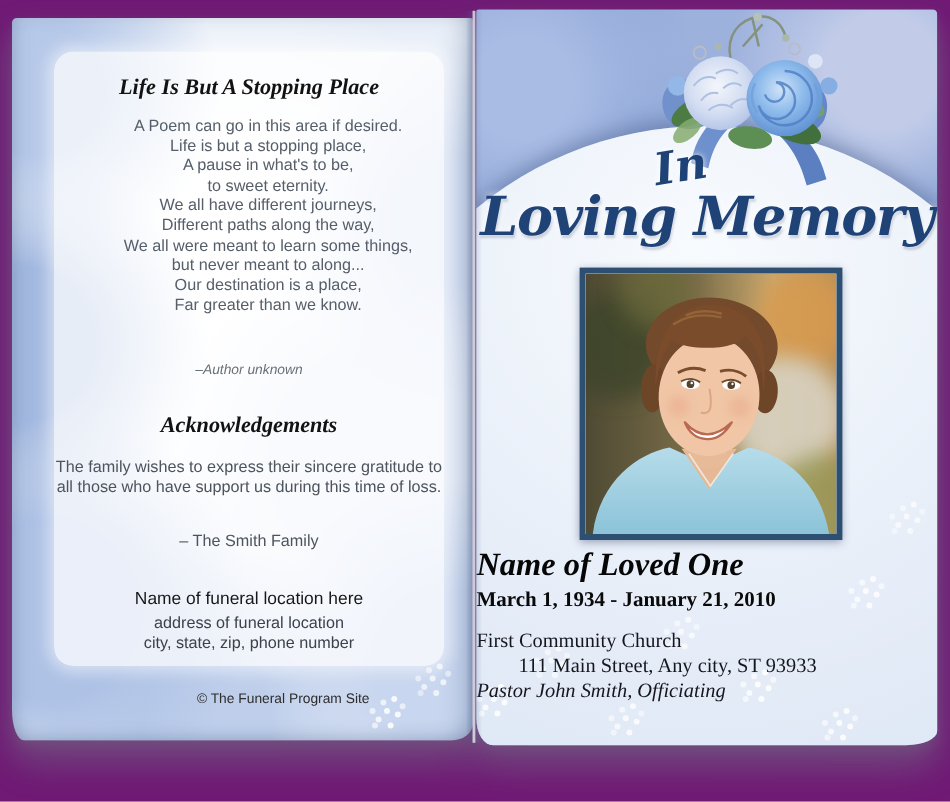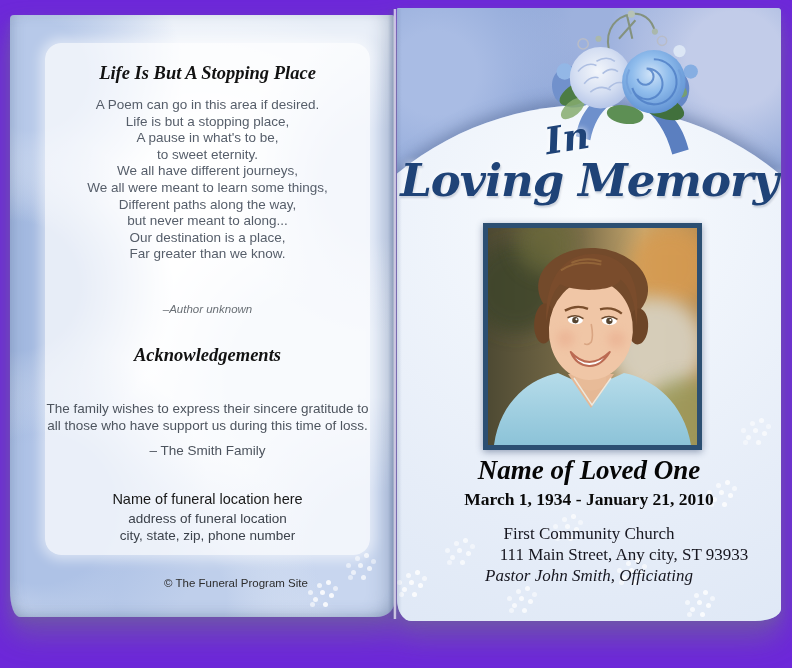--- a/index.html
+++ b/index.html
@@ -1,18 +1,18 @@
 <!DOCTYPE html>
 <html><head>
 <meta charset="utf-8">
 <style>
   html,body{margin:0;padding:0;}
   body{width:792px;height:668px;background:#ffffff;overflow:hidden;
        font-family:"Liberation Sans",sans-serif;}
-  .stage{position:relative;width:792px;height:668px;background:#6d28d9;}
+  .stage{position:relative;width:792px;height:668px;background:#701a75;}
   .brochure{position:absolute;inset:0;
        filter:drop-shadow(0 16px 14px rgba(110,116,132,.45)) drop-shadow(0 5px 5px rgba(120,126,140,.25));}
   .page{position:absolute;overflow:hidden;}
 
   
   .page-left{left:10px;top:15px;width:384px;height:602px;
     border-radius:4px 2px 18px 10px / 4px 2px 14px 26px;
     background-color:#e9eff8;
     background-image:
       radial-gradient(circle at 6% 10%, #b7c9e9 0 55px, rgba(183,201,233,0) 150px),
@@ -25,24 +25,24 @@
       radial-gradient(circle at 50% 38%, #ffffff 0 110px, rgba(255,255,255,0) 250px);
     box-shadow: inset -16px 0 20px -10px rgba(74,94,134,.38),
                 inset 10px 0 14px -8px rgba(74,94,134,.28),
                 inset 0 -10px 16px -10px rgba(74,94,134,.30);
     z-index:1;}
   .panel{position:absolute;left:35px;top:28px;width:325px;height:512px;
     background:rgba(255,255,255,.74);border-radius:16px;
     box-shadow:0 0 12px 5px rgba(255,255,255,.5);}
   .lp{position:absolute;left:35px;width:325px;text-align:center;}
   .poem-title{top:48px;font:italic bold 18.5px "Liberation Serif",serif;color:#121212;margin:0;}
-  .poem{top:82px;font-size:13.5px;line-height:16.6px;color:#565e6a;}
+  .poem{top:82px;font-size:13.5px;line-height:16.6px;color:#565e6a;margin-left:16px;}
   .attr{top:288px;font:italic 11.5px "Liberation Sans",sans-serif;color:#6a7076;text-align:center;}
   .ack-title{top:330px;font:italic bold 18.5px "Liberation Serif",serif;color:#121212;margin:0;}
-  .ack-body{top:386px;left:28px !important;width:339px !important;
+  .ack-body{top:366px;left:28px !important;width:339px !important;
     font-size:13.5px;line-height:16.8px;color:#4d545e;}
   .ack-sig{top:428px;font-size:13.5px;color:#4d545e;}
   .loc-name{top:476px;font-size:14.5px;font-weight:normal;color:#181818;}
   .loc-addr{top:496px;font-size:13.5px;color:#3c424b;}
   .loc-city{top:513px;font-size:13.5px;color:#3c424b;}
   .copyright{position:absolute;left:0;top:562px;width:384px;text-align:center;
     font-size:11.5px;color:#2d2d2d;padding-left:34px;}
 
   
   .fold{position:absolute;left:388px;top:9px;width:14px;height:610px;z-index:6;
@@ -81,21 +81,21 @@
   .ilm{position:absolute;left:0;top:0;width:384px;z-index:5;
     color:#1f4377;font-family:"DejaVu Serif",serif;font-style:italic;font-weight:bold;}
   .word-in{position:absolute;left:148px;top:108px;font-size:37px;transform:rotate(-9deg);
     text-shadow:0 0 6px rgba(255,255,255,.85);}
   .word-lm{position:absolute;left:0;top:146px;width:384px;text-align:center;font-size:45px;
     letter-spacing:-1px;text-shadow:0 0 7px rgba(255,255,255,.85),1px 2px 2px rgba(25,45,85,.25);}
   .photo-frame{position:absolute;left:86px;top:215px;width:209px;height:217px;
     border:5px solid #2c4f72;overflow:hidden;z-index:5;
     box-shadow:0 2px 7px rgba(40,60,100,.45);}
   .photo-frame svg{display:block;width:100%;height:100%;}
-  .rp{position:absolute;left:0;width:384px;text-align:center;z-index:5;}
+  .rp{position:absolute;left:0;width:384px;text-align:left;z-index:5;}
   .name{top:447px;font:italic bold 27px "Liberation Serif",serif;color:#060606;}
   .dates{top:481px;font:bold 17.5px "Liberation Serif",serif;color:#0a0a0a;}
   .venue{top:516px;font:17px "Liberation Serif",serif;color:#16161f;}
   .addr{top:537px;font:17px "Liberation Serif",serif;color:#16161f;margin-left:35px;}
   .officiant{top:558px;font:italic 17px "Liberation Serif",serif;color:#16161f;}
 
   
   .bb{position:absolute;width:5px;height:5px;border-radius:50%;background:#fff;opacity:.85;z-index:3;
     box-shadow:9px 3px 0 0 #fff,-7px 7px 0 0 rgba(255,255,255,.9),3px 12px 0 0 #fff,
       -3px -7px 0 0 rgba(255,255,255,.8),13px -4px 0 0 rgba(255,255,255,.7),
@@ -110,22 +110,22 @@
     <div class="page page-left">
       <div class="panel"></div>
 
       <h2 class="lp poem-title">Life Is But A Stopping Place</h2>
       <div class="lp poem">
         <div>A Poem can go in this area if desired.</div>
         <div>Life is but a stopping place,</div>
         <div>A pause in what's to be,</div>
         <div>to sweet eternity.</div>
         <div>We all have different journeys,</div>
+        <div>Different paths along the way,</div>
         <div>We all were meant to learn some things,</div>
-        <div>Different paths along the way,</div>
         <div>but never meant to along...</div>
         <div>Our destination is a place,</div>
         <div>Far greater than we know.</div>
       </div>
       <div class="lp attr">–Author unknown</div>
 
       <h2 class="lp ack-title">Acknowledgements</h2>
       <div class="lp ack-body">The family wishes to express their sincere gratitude to all those who have support us during this time of loss.</div>
       <div class="lp ack-sig">– The Smith Family</div>
 

